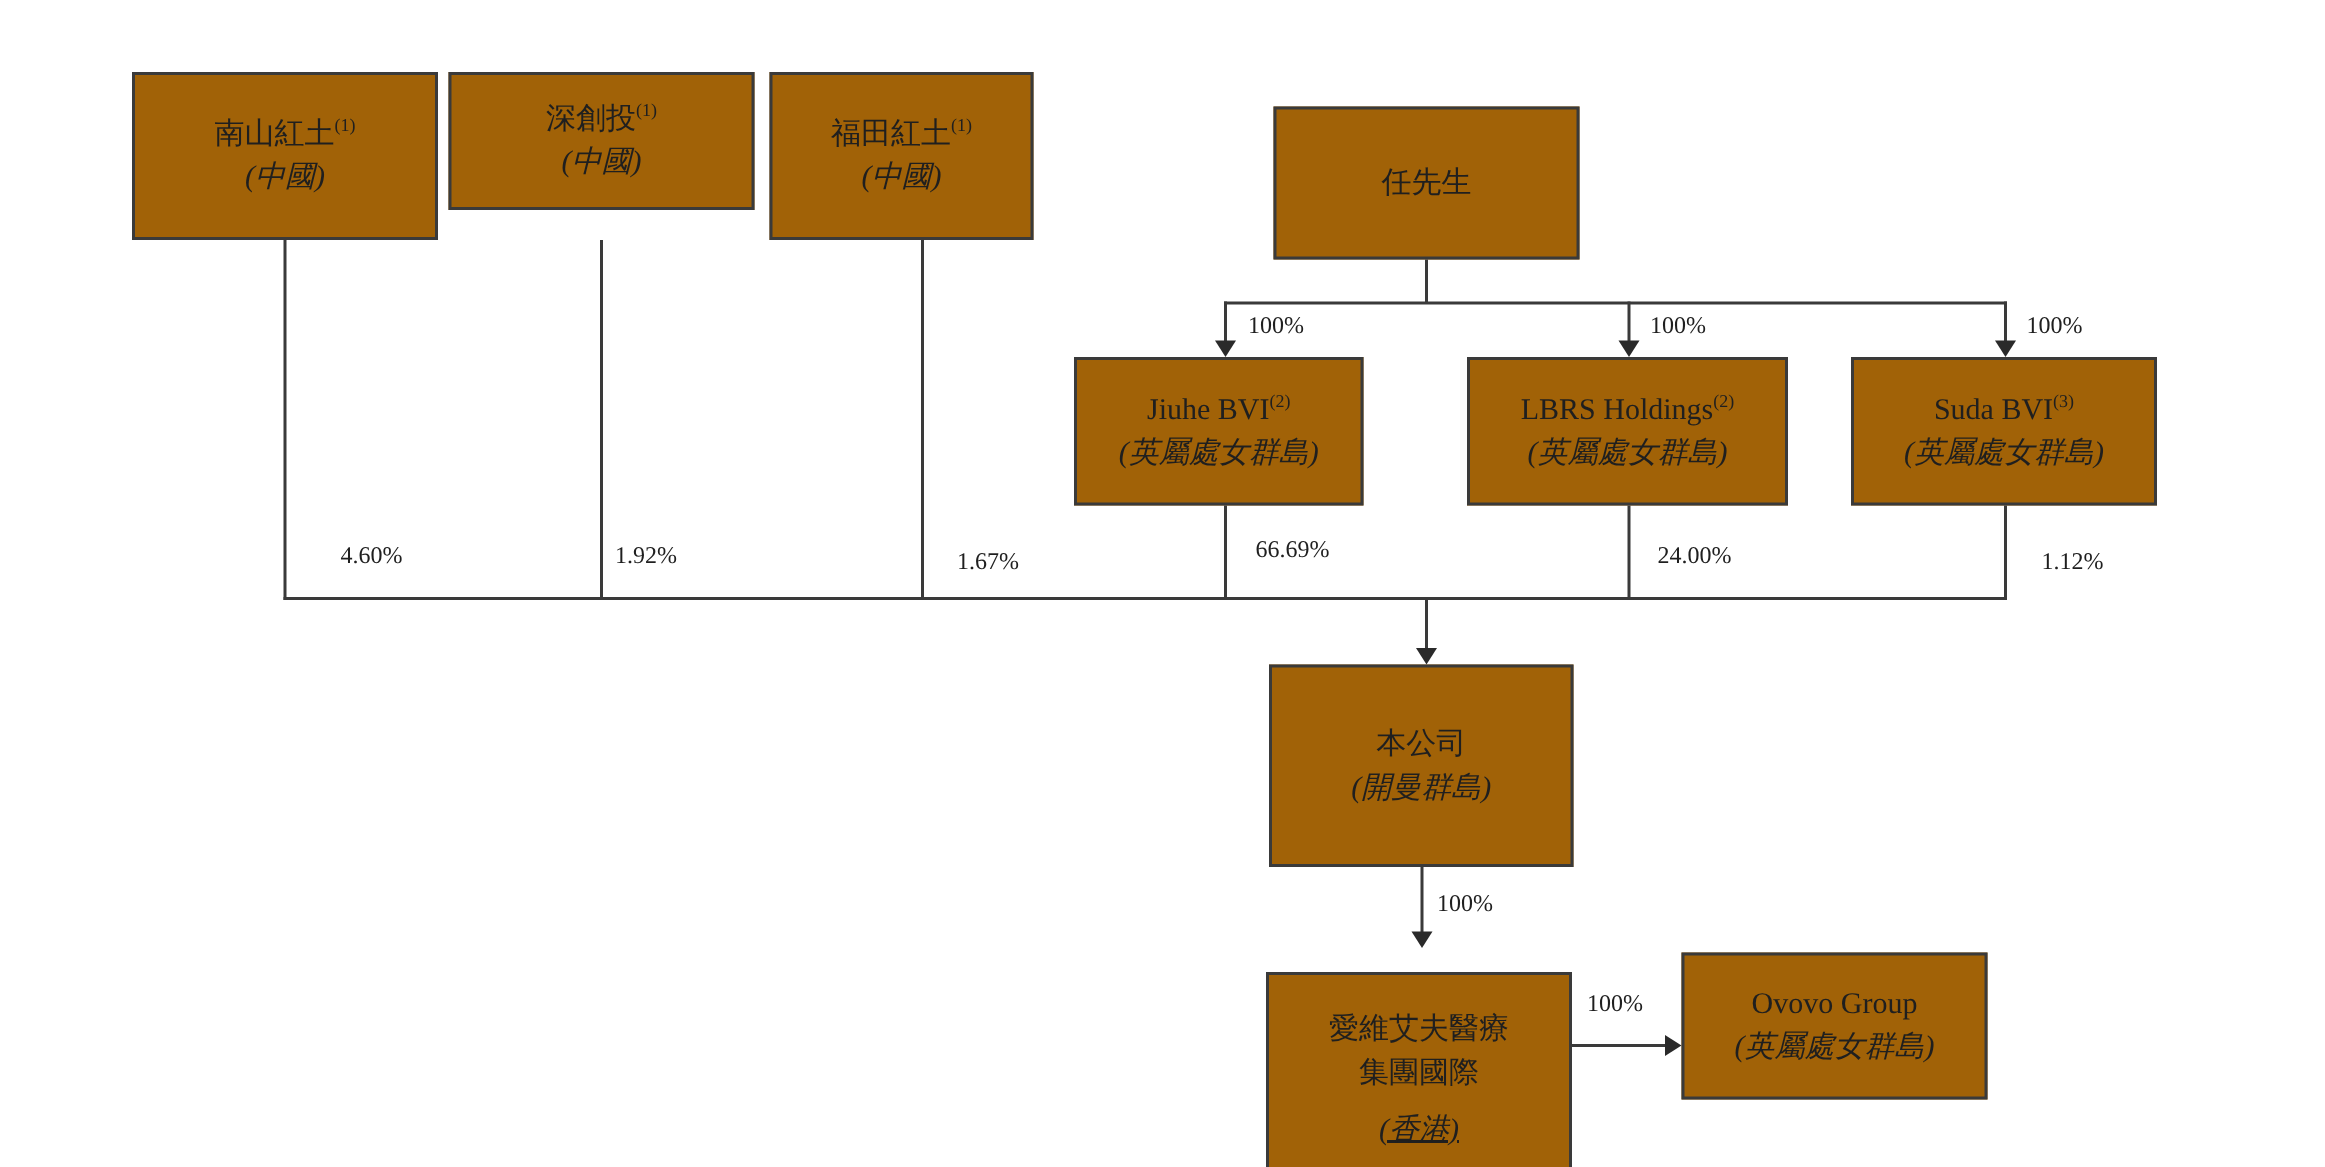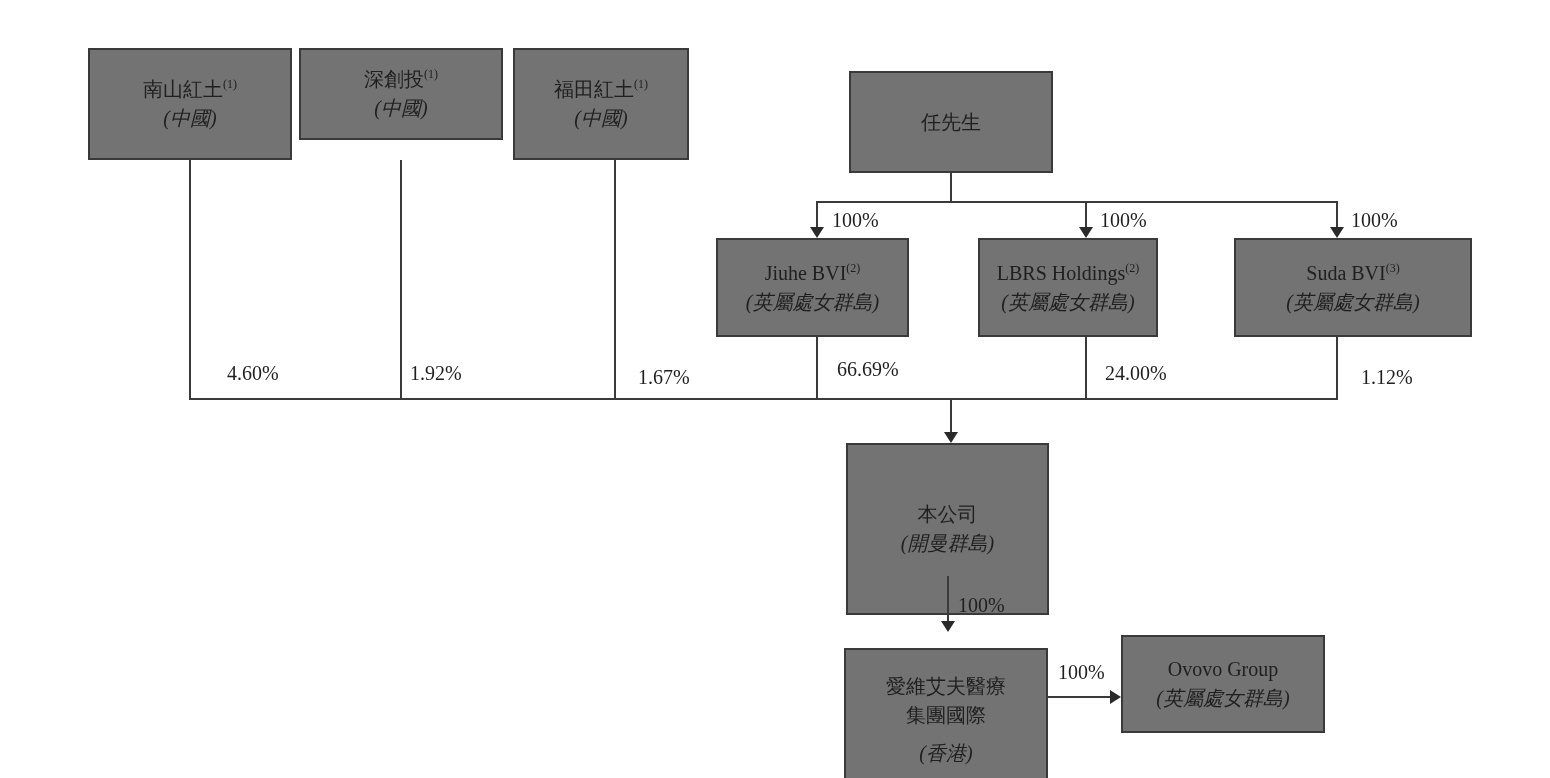--- a/index.html
+++ b/index.html
@@ -13,21 +13,21 @@
     height: 778px;
     background: #ffffff;
     font-family: "Liberation Serif", "DejaVu Serif", serif;
     color: #1f1f1f;
     overflow: hidden;
   }
   .node {
     position: absolute;
     box-sizing: border-box;
     border: 2px solid #3a3a3a;
-    background: #737373;
+    background: #a16207;
     display: flex;
     flex-direction: column;
     align-items: center;
     justify-content: center;
     text-align: center;
     line-height: 29px;
     font-size: 20px;
   }
   .node .nm {
     white-space: nowrap;
@@ -35,20 +35,21 @@
   .node .nm sup {
     font-size: 12px;
     line-height: 0;
   }
   .node .loc {
     font-style: italic;
     white-space: nowrap;
   }
   .node .loc.gap {
     margin-top: 9px;
+    text-decoration: underline;
   }
   .vline, .hline {
     position: absolute;
     background: #3a3a3a;
   }
   .vline { width: 2px; }
   .hline { height: 2px; }
   .arr-down {
     position: absolute;
     width: 0;
@@ -60,21 +61,21 @@
   .arr-right {
     position: absolute;
     width: 0;
     height: 0;
     border-top: 7px solid transparent;
     border-bottom: 7px solid transparent;
     border-left: 11px solid #2a2a2a;
   }
   .pct {
     position: absolute;
-    font-size: 20px;
+    font-size: 16px;
     white-space: nowrap;
     color: #1f1f1f;
   }
 </style>
 </head>
 <body>
 
 <div class="canvas">
 
   <div class="node" style="left:88px;top:48px;width:204px;height:112px">
@@ -94,31 +95,31 @@
 
   <div class="node" style="left:849px;top:71px;width:204px;height:102px">
     <div class="nm">任先生</div>
   </div>
 
   <div class="node" style="left:716px;top:238px;width:193px;height:99px">
     <div class="nm"><span>Jiuhe BVI</span><sup>(2)</sup></div>
     <div class="loc">(英屬處女群島)</div>
   </div>
 
-  <div class="node" style="left:978px;top:238px;width:180px;height:99px">
+  <div class="node" style="left:978px;top:238px;width:214px;height:99px">
     <div class="nm"><span>LBRS Holdings</span><sup>(2)</sup></div>
     <div class="loc">(英屬處女群島)</div>
   </div>
 
-  <div class="node" style="left:1234px;top:238px;width:238px;height:99px">
+  <div class="node" style="left:1234px;top:238px;width:204px;height:99px">
     <div class="nm"><span>Suda BVI</span><sup>(3)</sup></div>
     <div class="loc">(英屬處女群島)</div>
   </div>
 
-  <div class="node" style="left:846px;top:443px;width:203px;height:172px">
+  <div class="node" style="left:846px;top:443px;width:203px;height:135px">
     <div class="nm">本公司</div>
     <div class="loc">(開曼群島)</div>
   </div>
 
   <div class="node" style="left:844px;top:648px;width:204px;height:143px">
     <div class="nm">愛維艾夫醫療</div>
     <div class="nm">集團國際</div>
     <div class="loc gap">(香港)</div>
   </div>
 

